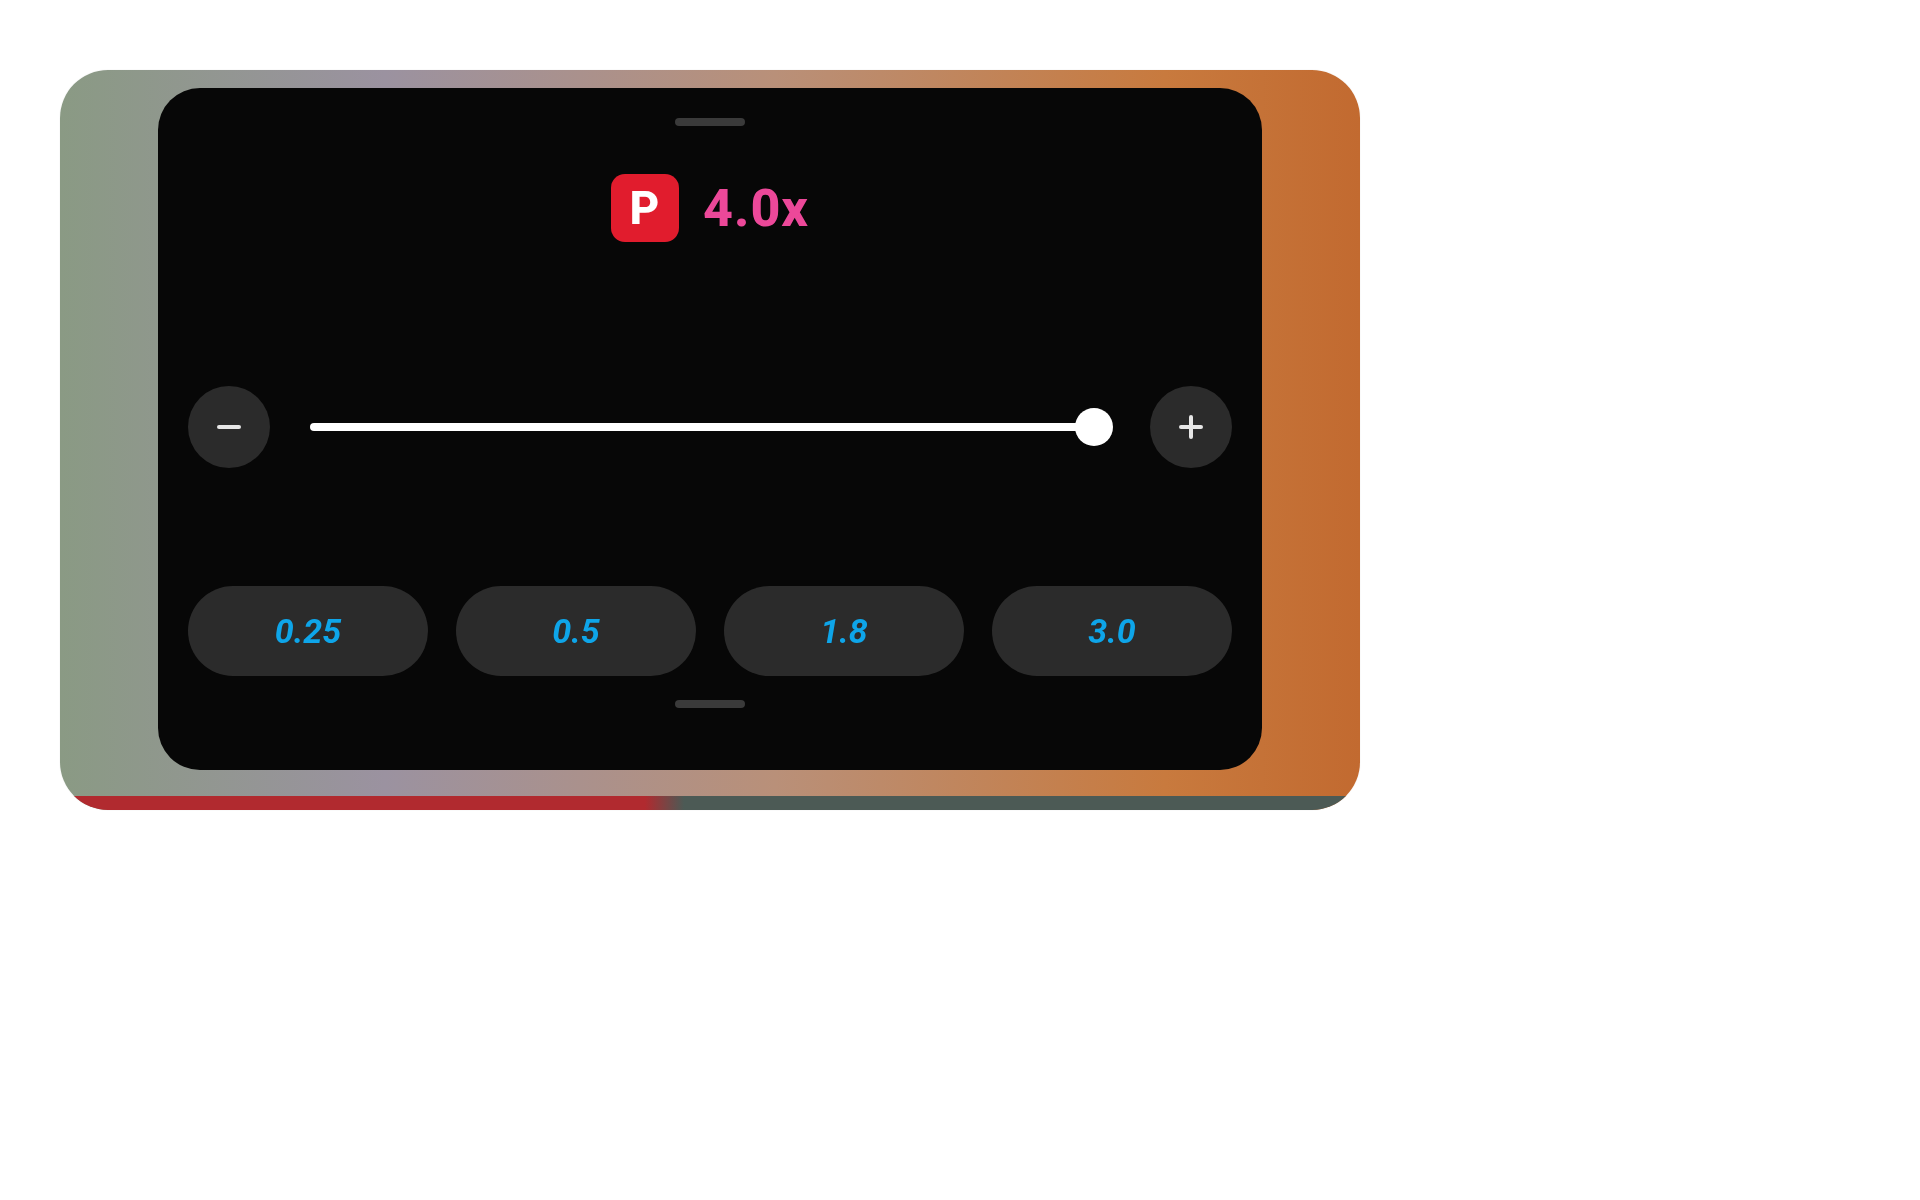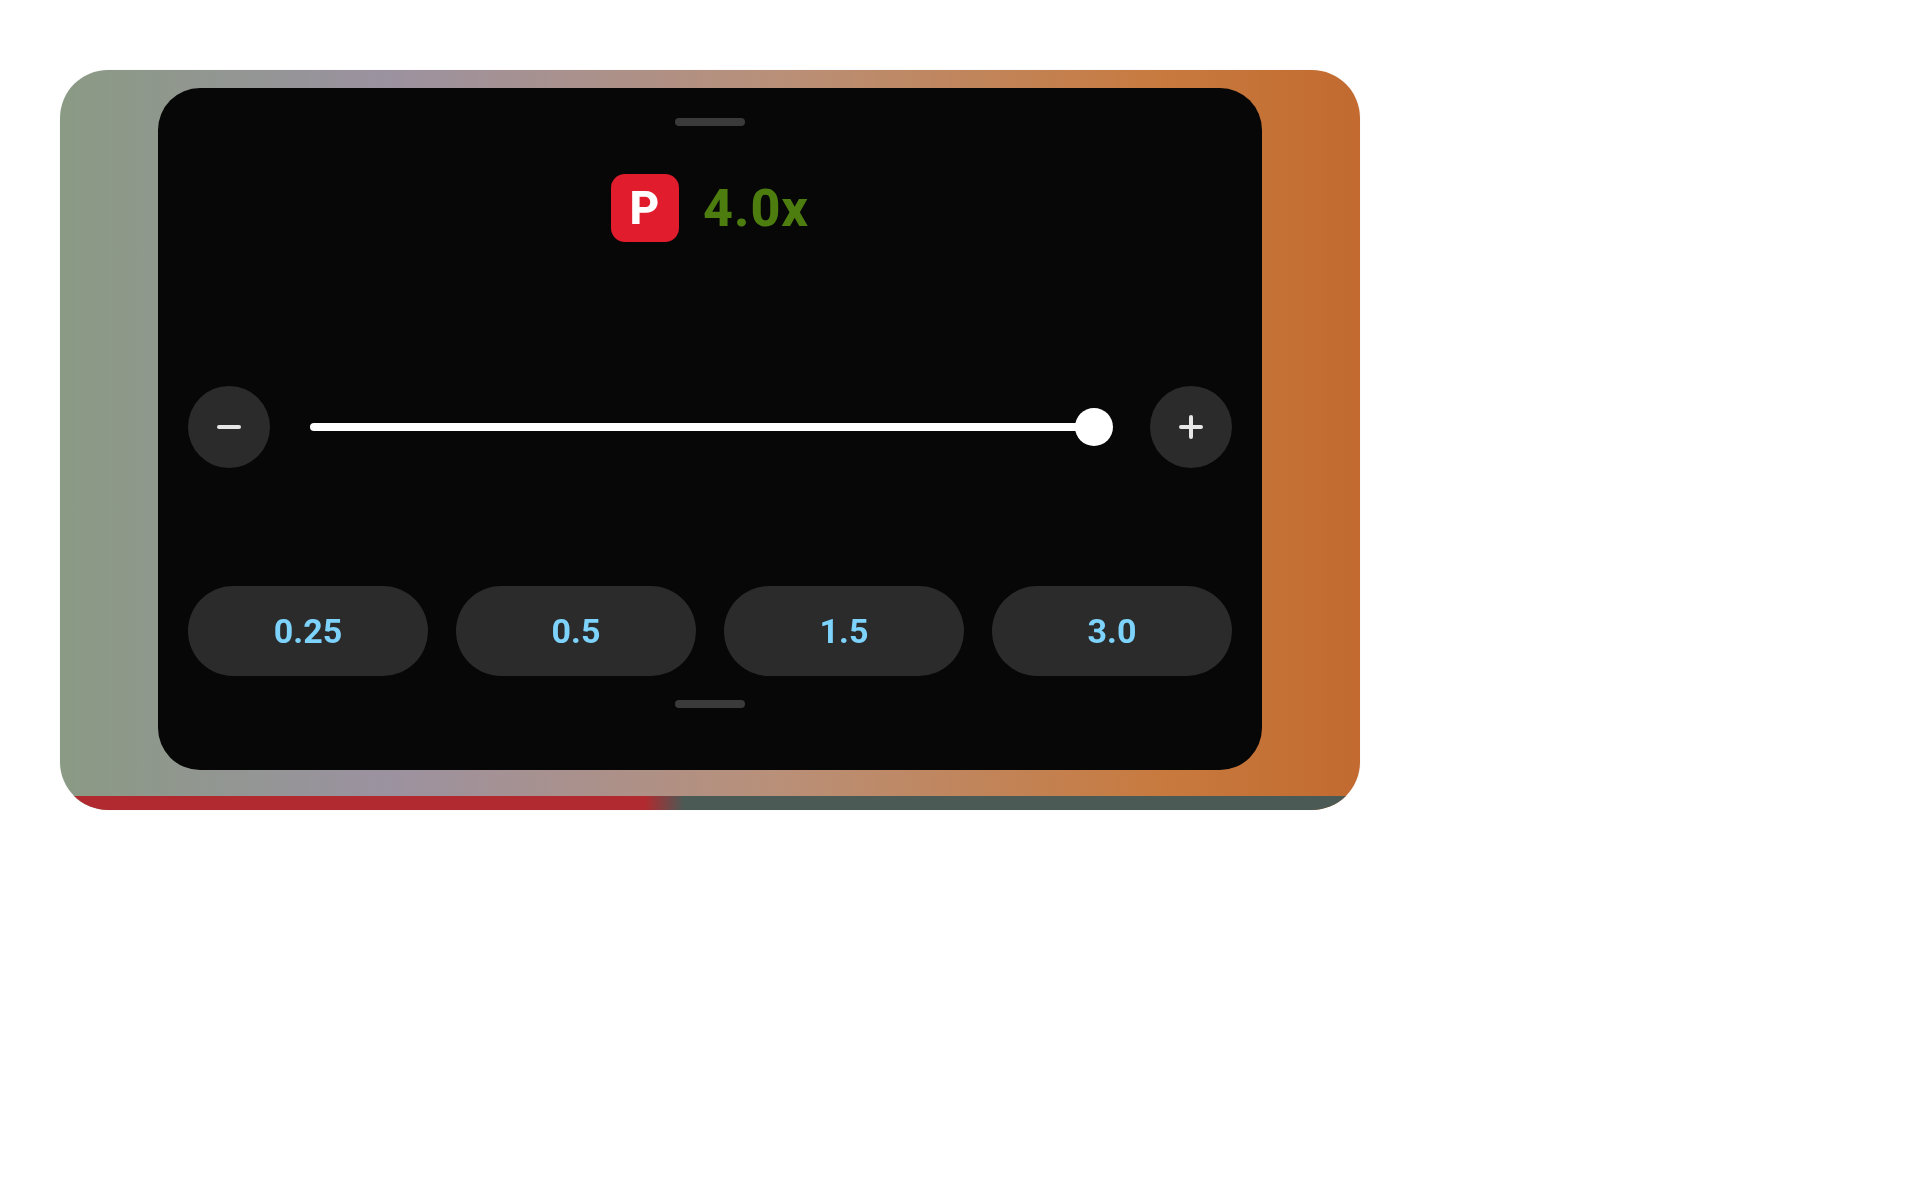--- a/index.html
+++ b/index.html
@@ -86,21 +86,21 @@
     justify-content: center;
     color: #ffffff;
     font-weight: 800;
     font-size: 46px;
     line-height: 1;
     letter-spacing: 1px;
   }
   .speed-value {
     font-size: 52px;
     font-weight: 800;
-    color: #4d7c0f;
+    color: #ec4899;
     letter-spacing: 1px;
   }
   .slider-row {
     display: flex;
     align-items: center;
     gap: 40px;
     margin-top: 144px;
     flex: none;
   }
   .round-btn {
@@ -148,24 +148,25 @@
     flex: none;
   }
   .preset-btn {
     flex: 1;
     height: 90px;
     background: #2b2b2b;
     border-radius: 46px;
     display: flex;
     align-items: center;
     justify-content: center;
-    color: #7dd3fc;
+    color: #0ea5e9;
     font-size: 34px;
     font-weight: 700;
     cursor: pointer;
+    font-style: italic;
   }
 </style>
 </head>
 <body>
 
 <div class="stage">
   <div class="card-outer">
     <div class="bottom-strip"></div>
 
     <div class="panel">
@@ -200,21 +201,21 @@
       </div>
 
       <div class="presets-row">
         <div class="preset-btn">
           <span>0.25</span>
         </div>
         <div class="preset-btn">
           <span>0.5</span>
         </div>
         <div class="preset-btn">
-          <span>1.5</span>
+          <span>1.8</span>
         </div>
         <div class="preset-btn">
           <span>3.0</span>
         </div>
       </div>
 
       <div class="grabber-bottom"></div>
 
     </div>
   </div>

